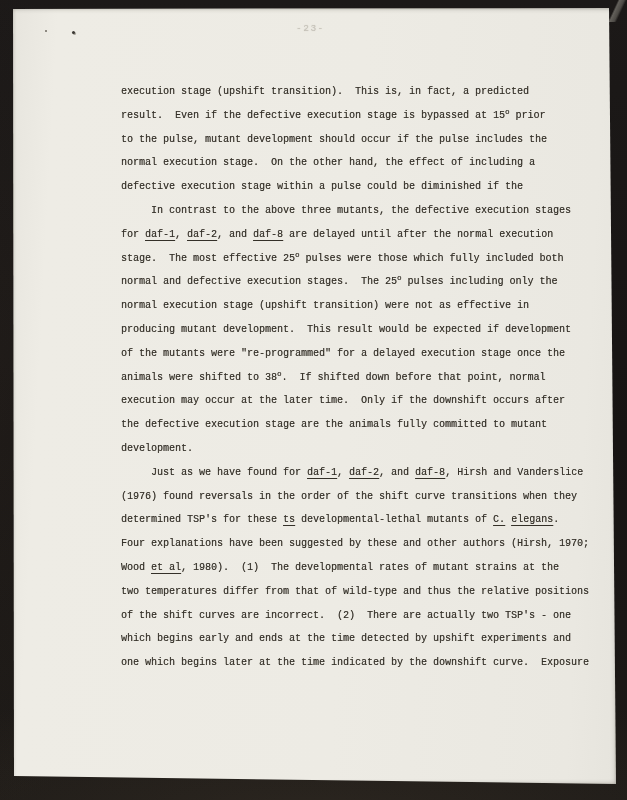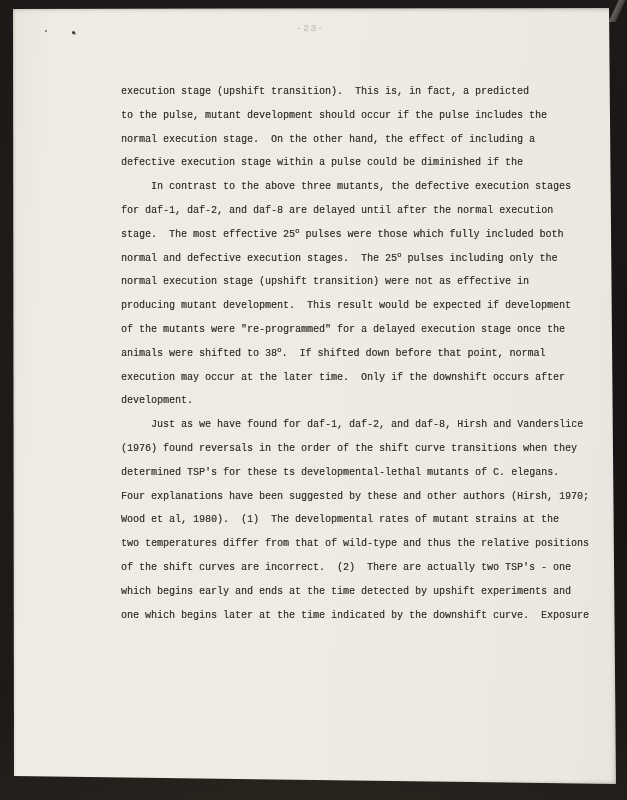--- a/index.html
+++ b/index.html
@@ -29,46 +29,48 @@
   }
   .speck{position:absolute;border-radius:50%;}
   .speck-1{left:32px;top:23px;width:2px;height:2px;background:#6f6a62;}
   .speck-2{left:59px;top:24px;width:3px;height:3px;background:#3b3833;box-shadow:1px 1px 0 rgba(90,85,75,.5);}
   .typed{
     position:absolute;left:84px;top:73px;width:500px;
     font-size:10px;line-height:23.8px;color:#343028;
     text-shadow:0.2px 0 0 rgba(52,48,40,0.55);
   }
   .line{white-space:pre;margin-left:24px;}
-  .typed .u{text-underline-offset:2.5px;text-decoration-thickness:0.9px;}
+  .typed .u{text-decoration:underline;text-underline-offset:2.5px;text-decoration-thickness:0.9px;}
   .typed sup{font-size:7.5px;line-height:0;position:relative;top:-4px;vertical-align:baseline;}
 </style>
 </head>
 <body>
 
 <div style="position:absolute;inset:0;">
   <div class="corner-sliver"></div>
   <div class="paper">
     <span class="pagenum">-23-</span>
     <span class="speck speck-1"></span>
     <span class="speck speck-2"></span>
     <div class="typed">
         <div class="line"><span>execution stage (upshift transition).  This is, in fact, a predicted</span></div>
+        <div class="line"><span>result.  Even if the defective execution stage is bypassed at 15</span><sup>o</sup><span> prior</span></div>
         <div class="line"><span>to the pulse, mutant development should occur if the pulse includes the</span></div>
         <div class="line"><span>normal execution stage.  On the other hand, the effect of including a</span></div>
         <div class="line"><span>defective execution stage within a pulse could be diminished if the</span></div>
         <div class="line">     <span>In contrast to the above three mutants, the defective execution stages</span></div>
         <div class="line"><span>for </span><span class="u">daf-1</span><span>, </span><span class="u">daf-2</span><span>, and </span><span class="u">daf-8</span><span> are delayed until after the normal execution</span></div>
         <div class="line"><span>stage.  The most effective 25</span><sup>o</sup><span> pulses were those which fully included both</span></div>
         <div class="line"><span>normal and defective execution stages.  The 25</span><sup>o</sup><span> pulses including only the</span></div>
         <div class="line"><span>normal execution stage (upshift transition) were not as effective in</span></div>
         <div class="line"><span>producing mutant development.  This result would be expected if development</span></div>
         <div class="line"><span>of the mutants were "re-programmed" for a delayed execution stage once the</span></div>
         <div class="line"><span>animals were shifted to 38</span><sup>o</sup><span>.  If shifted down before that point, normal</span></div>
         <div class="line"><span>execution may occur at the later time.  Only if the downshift occurs after</span></div>
+        <div class="line"><span>the defective execution stage are the animals fully committed to mutant</span></div>
         <div class="line"><span>development.</span></div>
         <div class="line">     <span>Just as we have found for </span><span class="u">daf-1</span><span>, </span><span class="u">daf-2</span><span>, and </span><span class="u">daf-8</span><span>, Hirsh and Vanderslice</span></div>
         <div class="line"><span>(1976) found reversals in the order of the shift curve transitions when they</span></div>
         <div class="line"><span>determined TSP's for these </span><span class="u">ts</span><span> developmental-lethal mutants of </span><span class="u">C.</span><span> </span><span class="u">elegans</span><span>.</span></div>
         <div class="line"><span>Four explanations have been suggested by these and other authors (Hirsh, 1970;</span></div>
         <div class="line"><span>Wood </span><span class="u">et al</span><span>, 1980).  (1)  The developmental rates of mutant strains at the</span></div>
         <div class="line"><span>two temperatures differ from that of wild-type and thus the relative positions</span></div>
         <div class="line"><span>of the shift curves are incorrect.  (2)  There are actually two TSP's - one</span></div>
         <div class="line"><span>which begins early and ends at the time detected by upshift experiments and</span></div>
         <div class="line"><span>one which begins later at the time indicated by the downshift curve.  Exposure</span></div>

